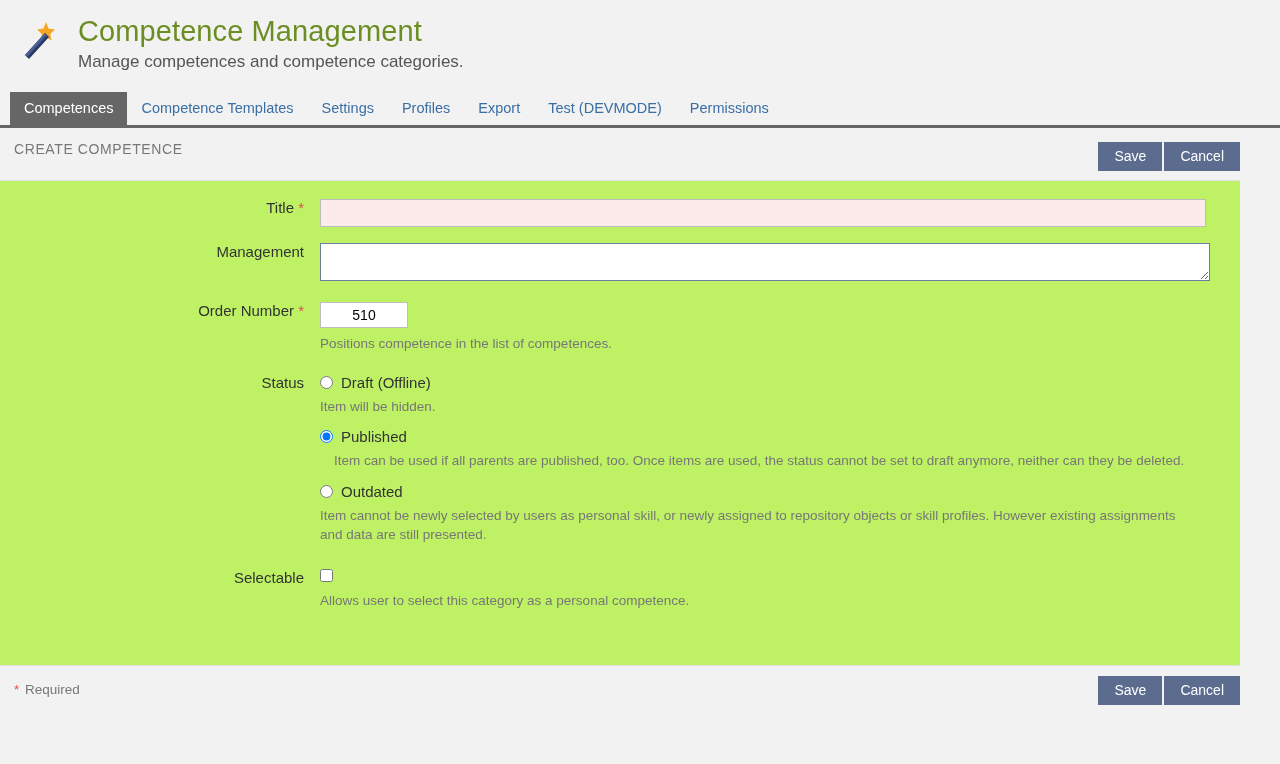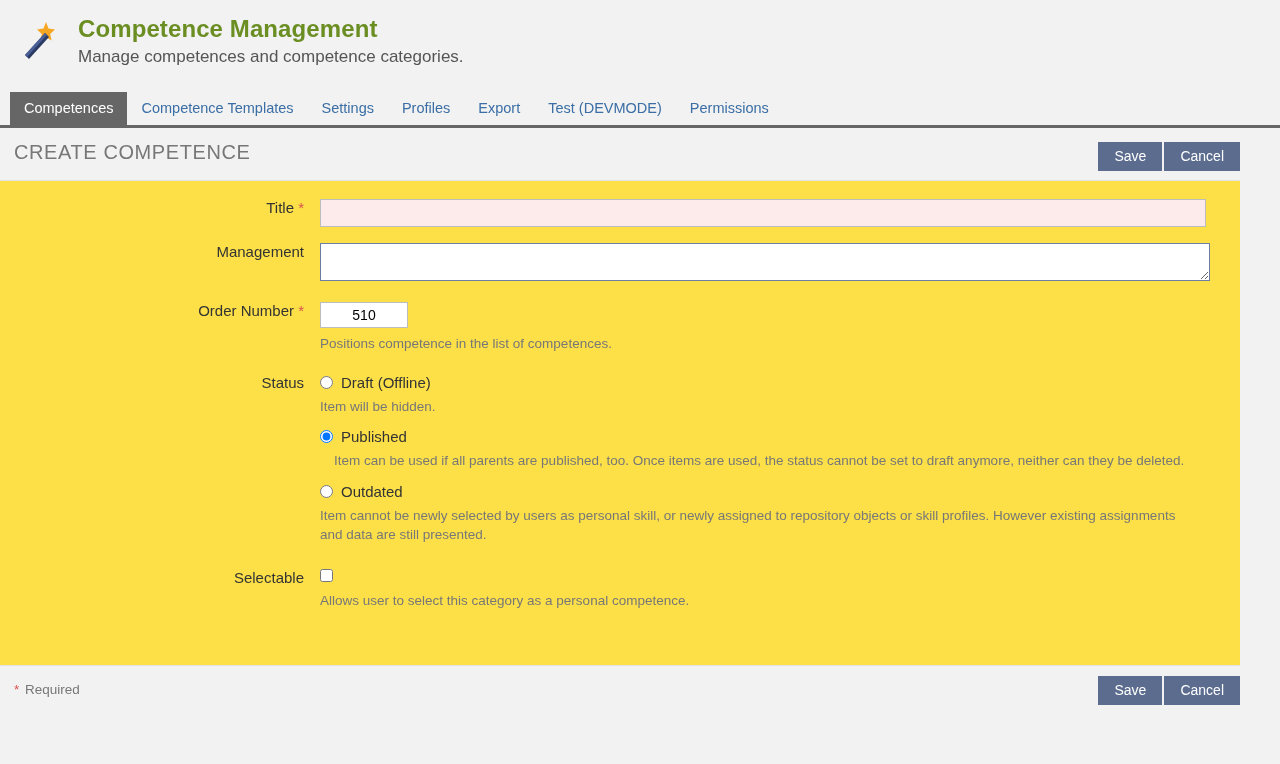--- a/index.html
+++ b/index.html
@@ -34,23 +34,23 @@
     position: absolute;
     left: 16px;
     top: 14px;
     width: 48px;
     height: 52px;
   }
   .title-block {
     margin-left: 78px;
   }
   .app-title {
-    font-size: 24px;
+    font-size: 29px;
     color: #6b8e23;
-    font-weight: bold;
+    font-weight: normal;
     line-height: 1.05;
     margin: 0;
     padding: 2px 0 0 0;
     letter-spacing: 0.1px;
   }
   .app-subtitle {
     font-size: 17px;
     color: #555;
     margin: 6px 0 0 0;
   }
@@ -84,21 +84,21 @@
   .section-row {
     position: relative;
     height: 52px;
     padding: 0 16px 0 14px;
     box-sizing: border-box;
   }
   .section-title {
     position: absolute;
     left: 14px;
     top: 13px;
-    font-size: 20px;
+    font-size: 14px;
     letter-spacing: 0.6px;
     color: #777;
     text-transform: uppercase;
   }
   .btn-group-top {
     position: absolute;
     right: 40px;
     top: 14px;
   }
 
@@ -111,21 +111,21 @@
     font-size: 14px;
     padding: 6px 16px 7px 16px;
     margin-left: 2px;
     cursor: pointer;
     line-height: 16px;
   }
 
   
   .panel {
     margin: 0 40px 0 0;
-    background: #fde047;
+    background: #bef264;
     border-top: 1px solid #e2e2e2;
     border-bottom: 1px solid #e2e2e2;
     min-height: 484px;
     position: relative;
   }
   .form-row {
     display: flex;
     align-items: flex-start;
     padding: 0;
   }

